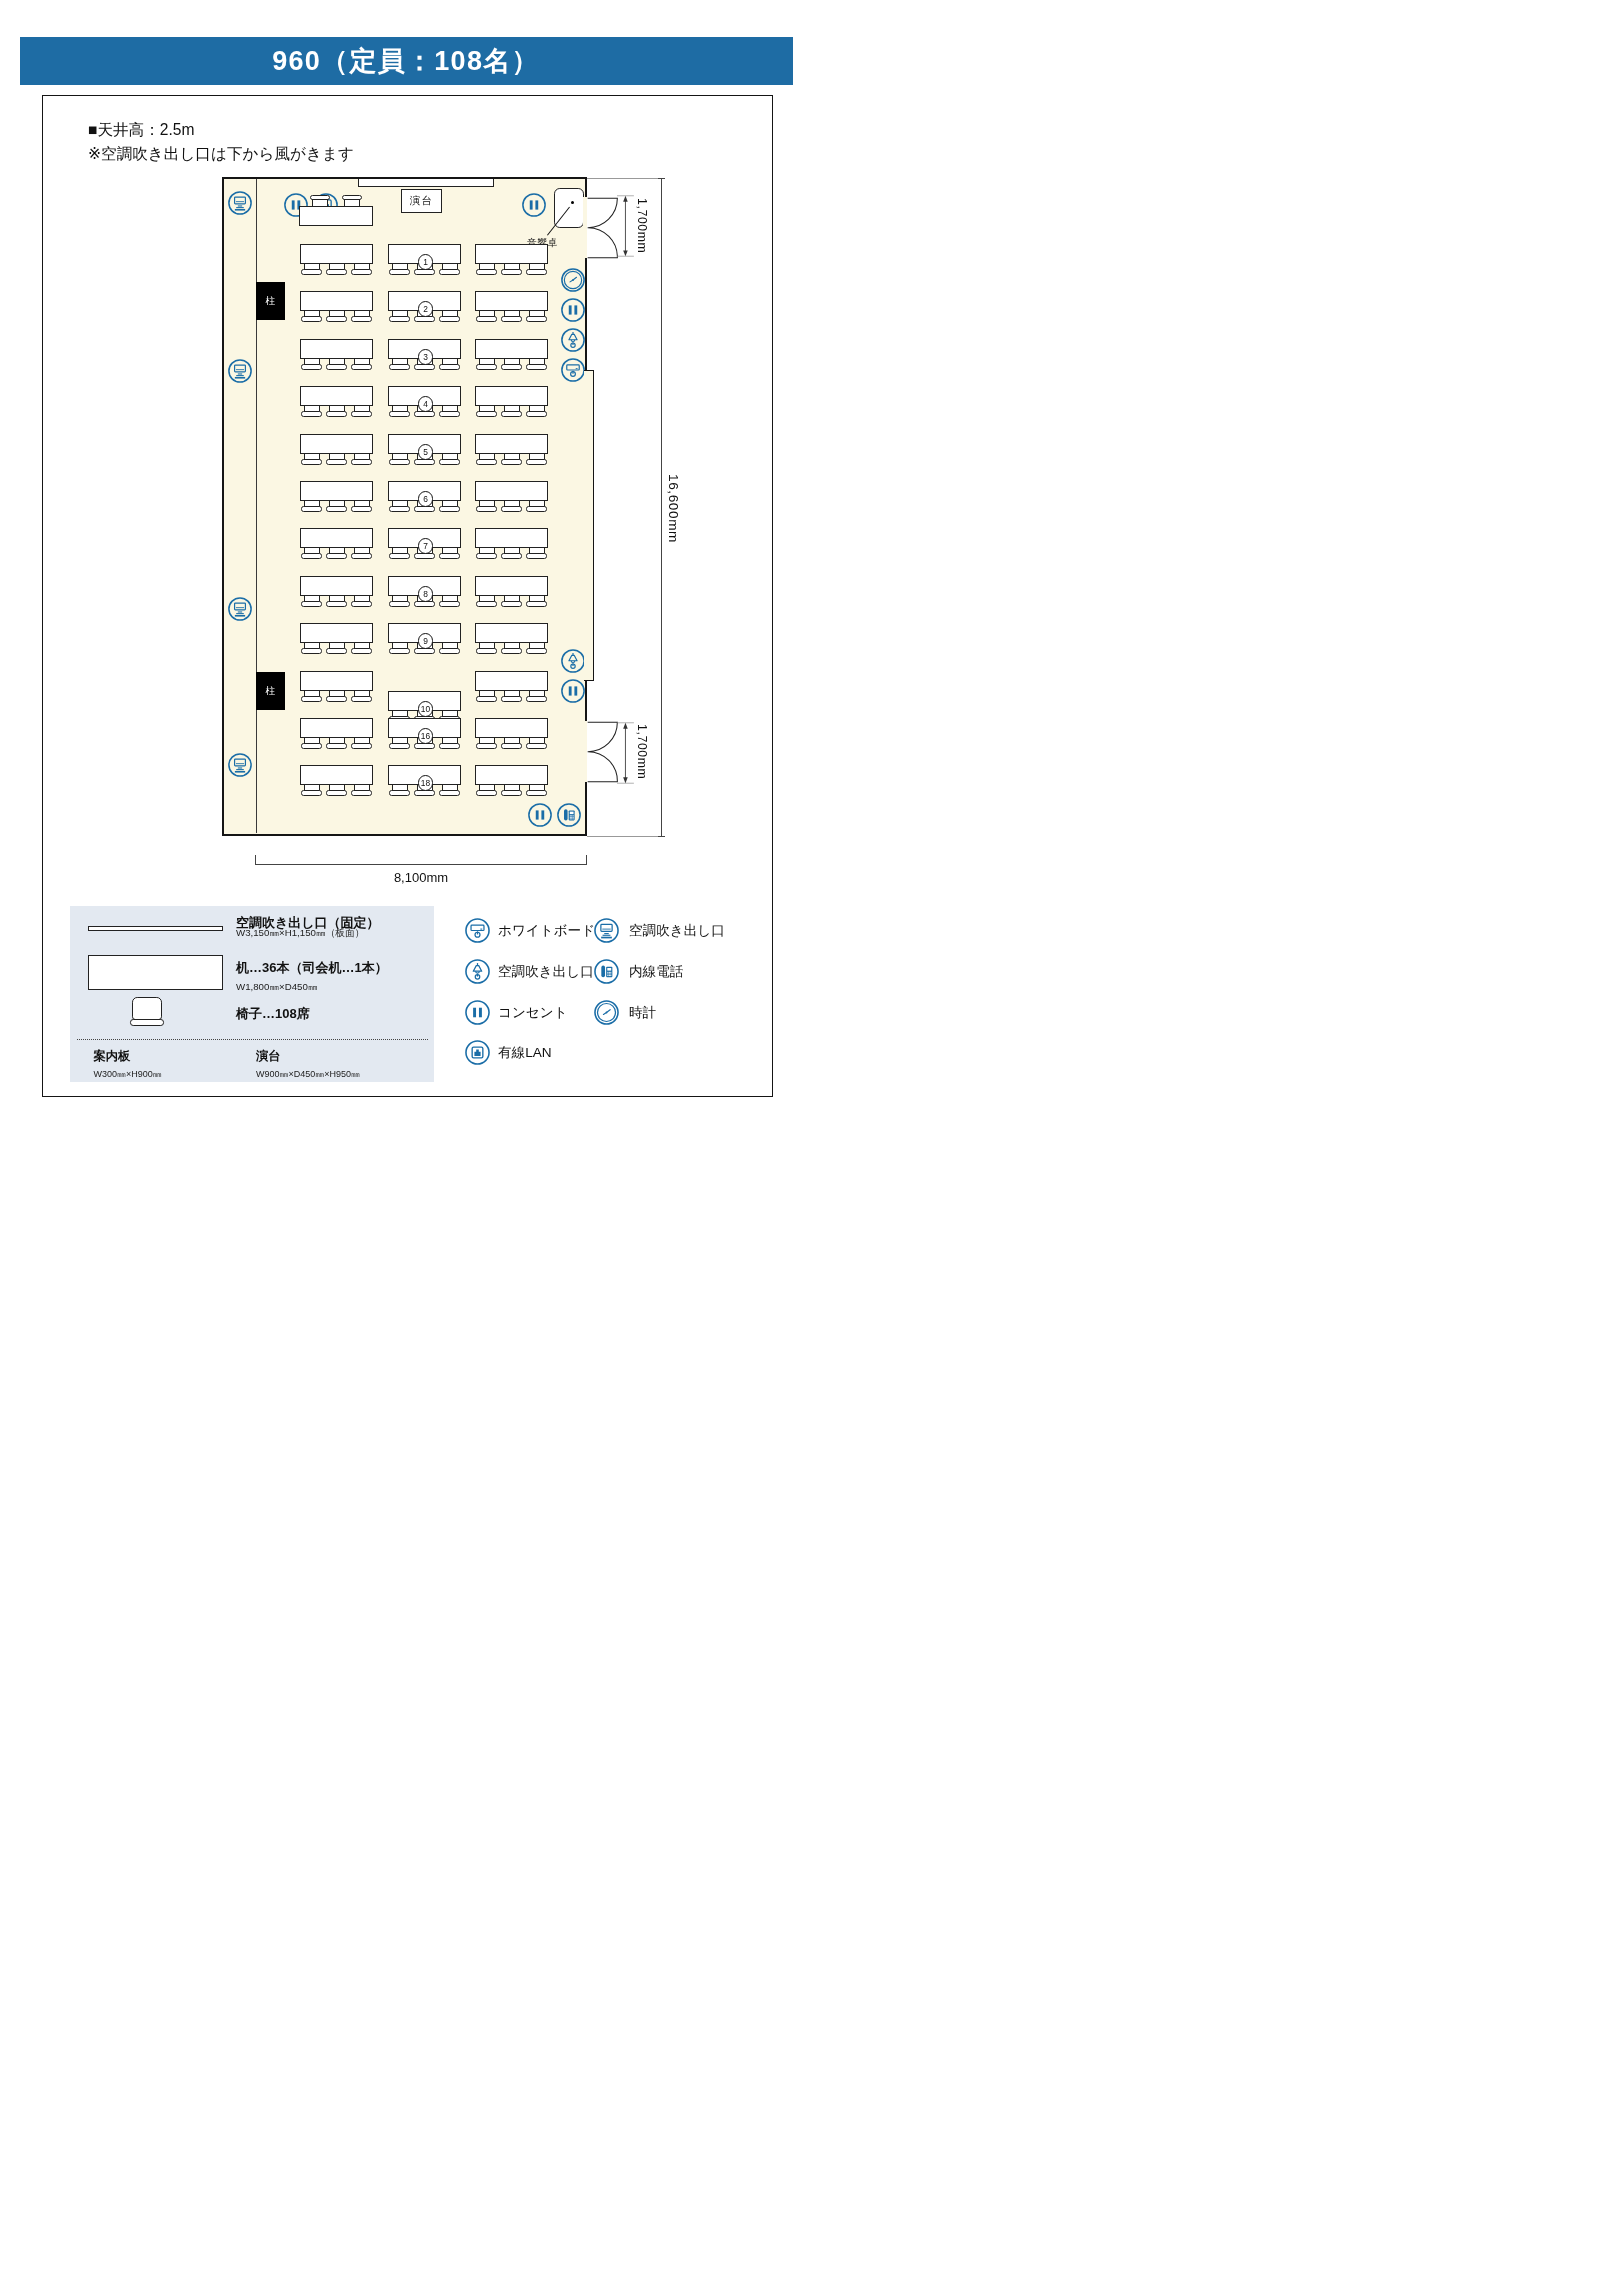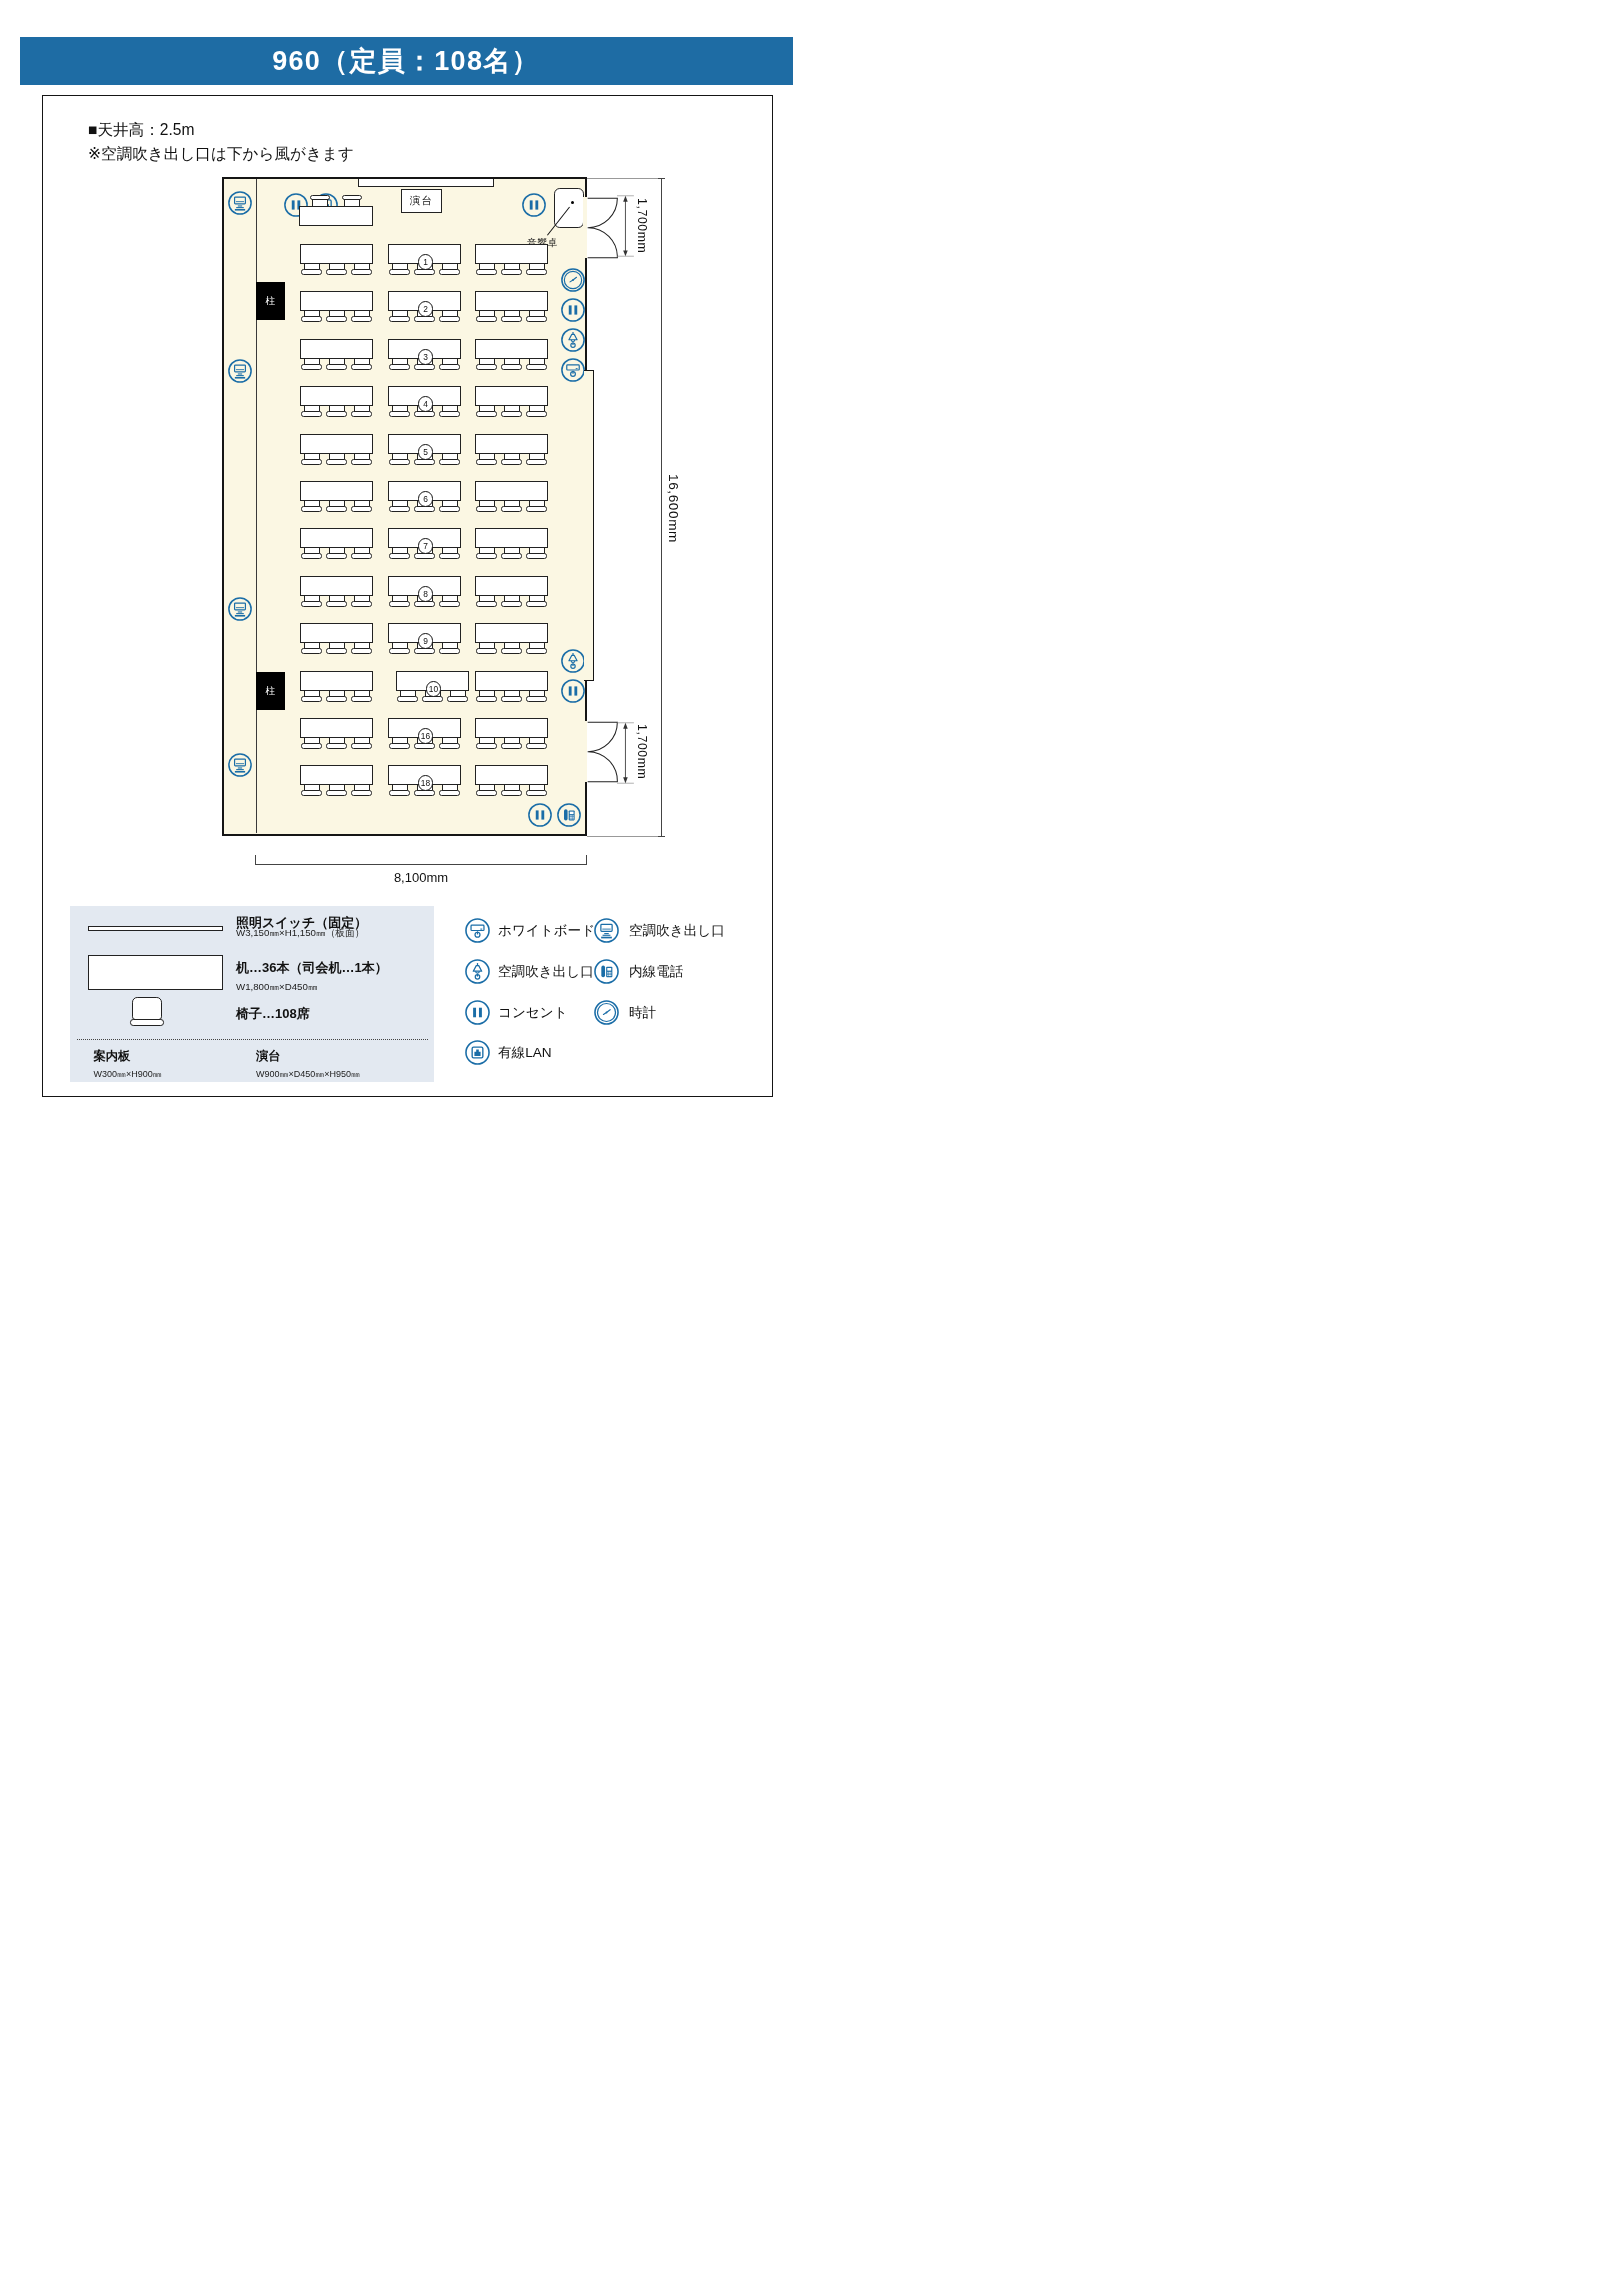--- a/index.html
+++ b/index.html
@@ -625,21 +625,21 @@
             </div>
             <div class="chair-dn" style="left:26px">
               <div class="seat"></div>
               <div class="back"></div>
             </div>
             <div class="chair-dn" style="left:51px">
               <div class="seat"></div>
               <div class="back"></div>
             </div>
           </div>
-          <div class="table-unit" style="left: 164px; top: 492px; margin-left: 8px;">
+          <div class="table-unit" style="left: 164px; top: 512px;">
             <div class="table-top">
               <div class="row-badge">10</div>
             </div>
             <div class="chair-dn" style="left:1.3px">
               <div class="seat"></div>
               <div class="back"></div>
             </div>
             <div class="chair-dn" style="left:26px">
               <div class="seat"></div>
               <div class="back"></div>
@@ -823,21 +823,21 @@
   </svg>
   <div class="abs vlabel" style="left:590px;top:630px;width:17px;height:52px">1,700mm</div>
 
   <div class="abs hdim"></div>
   <div class="abs tick-v" style="left:212px;top:759px"></div>
   <div class="abs tick-v" style="left:543px;top:759px"></div>
   <div class="abs hdim-label">8,100mm</div>
 
   <div class="abs legend-box">
     <div class="abs furn wb-bar"></div>
-    <div class="abs lg-title" style="left:166px;top:7.8px">照明スイッチ（固定）</div>
+    <div class="abs lg-title" style="left:166px;top:7.8px">空調吹き出し口（固定）</div>
     <div class="abs lg-sub" style="left:166px;top:21px">W3,150㎜×H1,150㎜（板面）</div>
     <div class="abs furn desk-rect"></div>
     <div class="abs lg-title" style="left:166px;top:53px">机…36本（司会机…1本）</div>
     <div class="abs lg-sub" style="left:166px;top:75px">W1,800㎜×D450㎜</div>
     <div class="abs chair-sym">
         <div class="seat"></div>
         <div class="back"></div>
       </div>
     <div class="abs lg-title" style="left:166px;top:99px">椅子…108席</div>
     <div class="abs dotted"></div>

